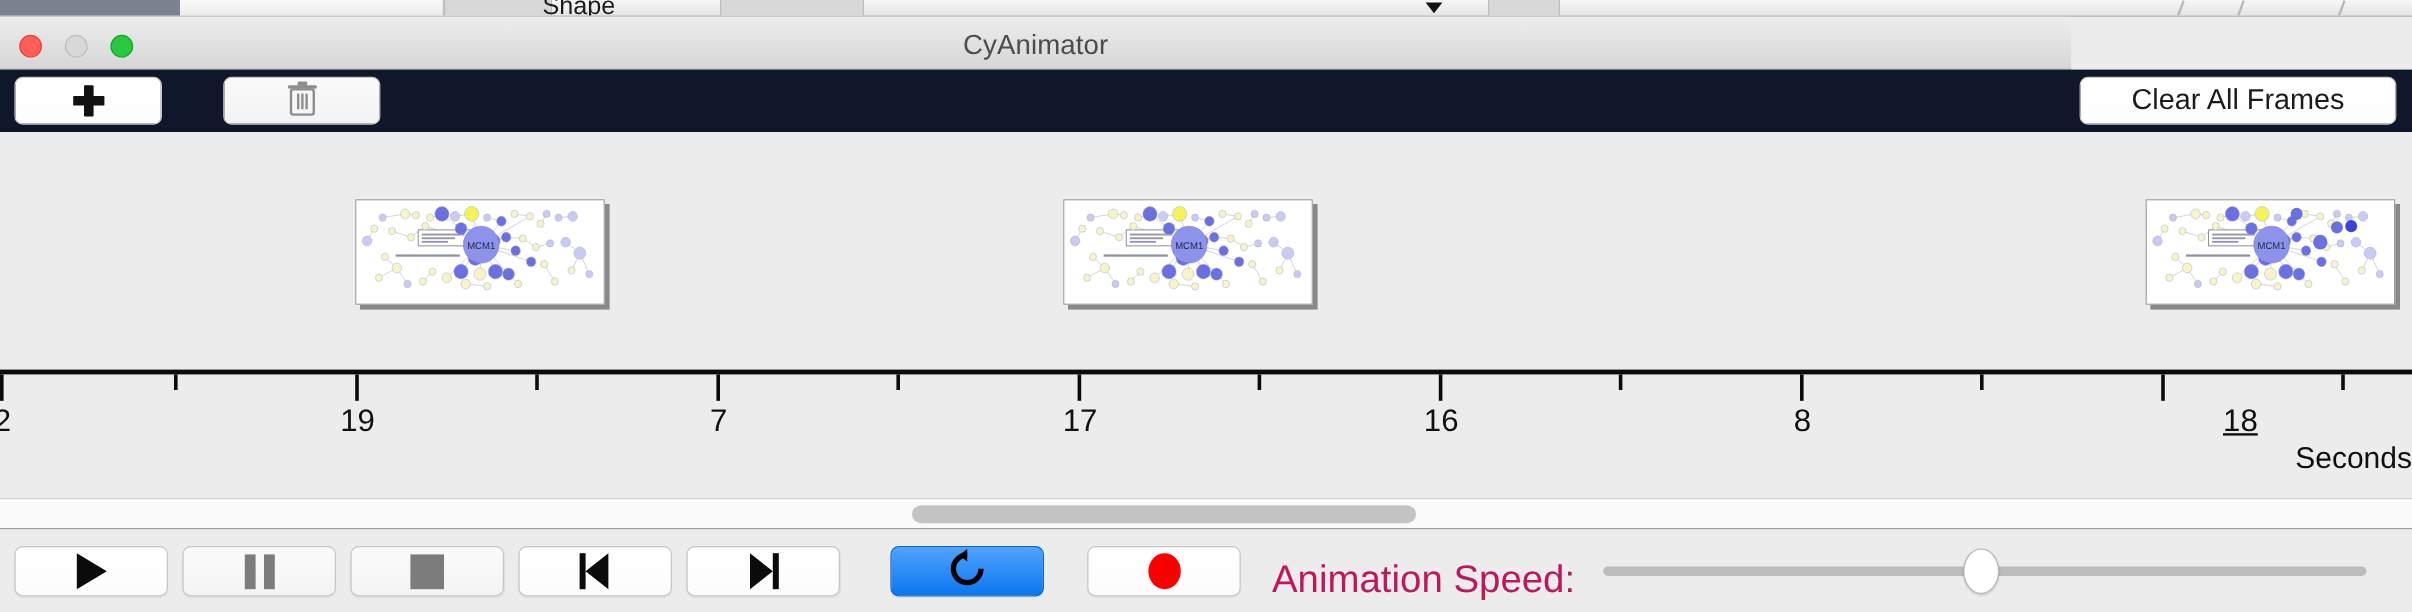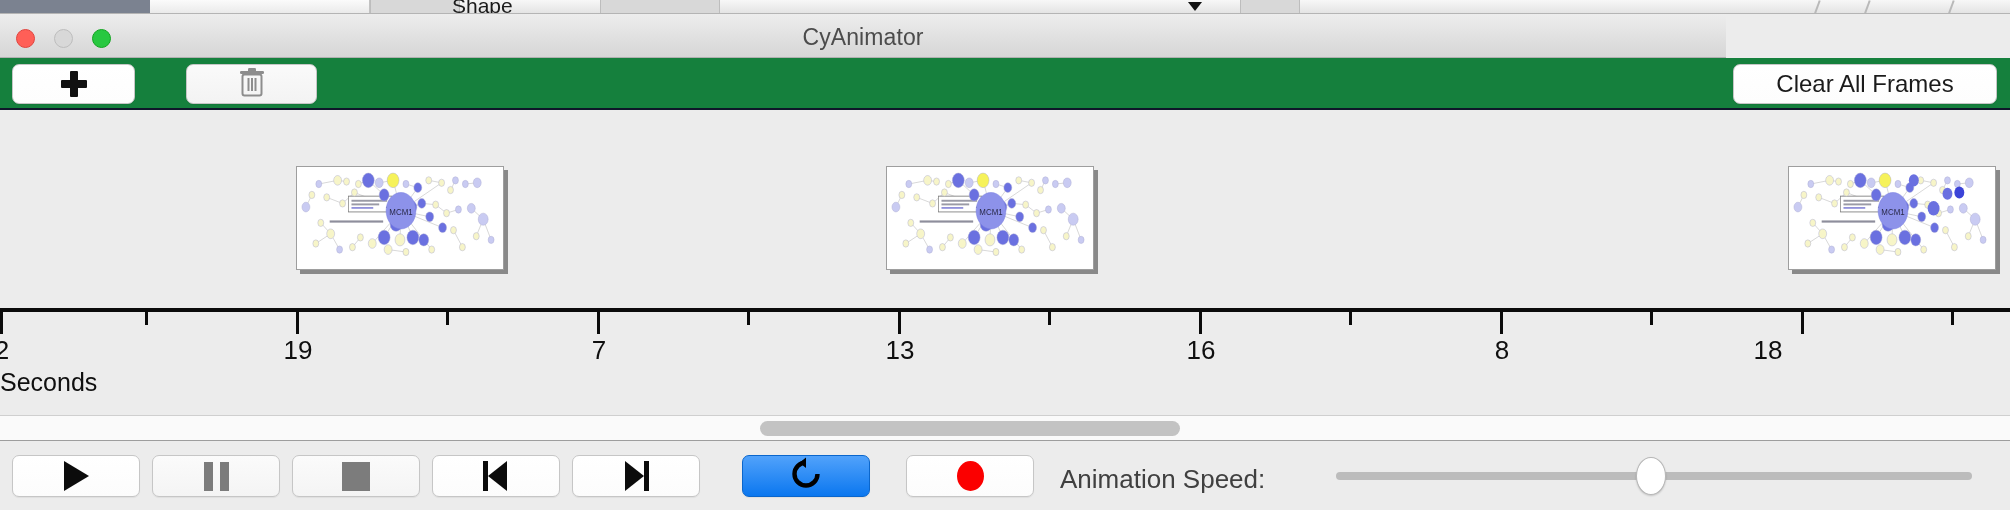--- a/index.html
+++ b/index.html
@@ -62,21 +62,21 @@
     position: absolute; top: 15px;
     width: 19px; height: 19px; border-radius: 50%;
   }
   #btn-close   { left: 16px; background: #ff5f57; border: 1px solid #e0443e; }
   #btn-min     { left: 54px; background: #d8d8d8; border: 1px solid #bdbdbd; }
   #btn-zoom    { left: 92px; background: #28c840; border: 1px solid #12a520; }
 
   
   #toolbar {
     position: absolute; left: 0; top: 58px; width: 2010px; height: 52px;
-    background: #15803d;
+    background: #0f172a;
     border-bottom: 2px solid #0f172a;
   }
   .tb-btn {
     position: absolute; top: 6px; height: 40px;
     border: 1px solid #c6c6c6; border-radius: 7px;
     background: linear-gradient(#ffffff, #fdfdfd);
     box-shadow: 0 1px 1px rgba(0,0,0,0.06);
     display: flex; align-items: center; justify-content: center;
     cursor: default;
   }
@@ -109,26 +109,26 @@
     position: absolute; top: 202px; width: 3px; background: #0b0b0b;
   }
   .tick.major { height: 22px; }
   .tick.minor { height: 13px; }
   .tick-label {
     position: absolute; top: 225px; font-size: 26px; color: #0f0f0f;
     transform: translateX(-50%); white-space: nowrap;
   }
   #axis-caption {
     position: absolute; top: 258px; left: 0; right: 0;
-    text-align: left; font-size: 25px; color: #0f0f0f;
+    text-align: right; font-size: 25px; color: #0f0f0f;
   }
 
   
   .frame {
-    position: absolute; top: 56px; width: 208px; height: 104px;
+    position: absolute; top: 56px; width: 208px; height: 88px;
     background: #ffffff;
     border: 1px solid #9e9e9e;
     box-shadow: 4px 4px 0 rgba(120,120,120,0.85);
     overflow: hidden;
     cursor: pointer;
   }
   .frame svg { display: block; width: 100%; height: 100%; }
 
   
   #hscroll-track {
@@ -193,21 +193,21 @@
   .icon-skip-end::after {
     content: ""; position: absolute; right: 7px; top: 0;
     width: 0; height: 0;
     border-top: 15px solid transparent; border-bottom: 15px solid transparent;
     border-left: 19px solid #0b0b0b;
   }
   .icon-record { width: 27px; height: 30px; border-radius: 50%; background: #fb0000; }
 
   #animation-speed-label {
     position: absolute; left: 1060px; top: 22px;
-    font-size: 26px; color: #404040; white-space: nowrap;
+    font-size: 32px; color: #be185d; white-space: nowrap;
   }
   #speed-slider {
     position: absolute; left: 1336px; top: 13px; width: 636px; height: 42px;
   }
   #speed-slider .track {
     position: absolute; left: 0; top: 17px; width: 636px; height: 8px;
     background: #bcbcbc; border-radius: 4px;
   }
   #speed-slider .thumb {
     position: absolute; left: 300px; top: 2px;
@@ -592,24 +592,24 @@
       <div class="tick minor" style="left: 1349px;"></div>
       <div class="tick major" style="left: 1500px;"></div>
       <div class="tick minor" style="left: 1650px;"></div>
       <div class="tick major" style="left: 1801px;"></div>
       <div class="tick minor" style="left: 1951px;"></div>
     </div>
   <div id="axis-caption">Seconds</div>
 <div class="tick-label" style="left: 2px;">2</div>
     <div class="tick-label" style="left: 298px;">19</div>
     <div class="tick-label" style="left: 599px;">7</div>
-    <div class="tick-label" style="left: 900px;">13</div>
+    <div class="tick-label" style="left: 900px;">17</div>
     <div class="tick-label" style="left: 1201px; text-align: right;">16</div>
     <div class="tick-label" style="left: 1502px;">8</div>
-    <div class="tick-label" style="left: 1768px;">18</div>
+    <div class="tick-label" style="left: 1867px; text-decoration: underline;">18</div>
   </div>
 
 <div id="hscroll-track">
   <div id="hscroll-thumb" style="left: 760px; width: 420px;"></div>
 </div>
 
 <div id="playbar">
 
   <div class="pb-btn" id="play-button">
     <span class="icon-play"></span>

